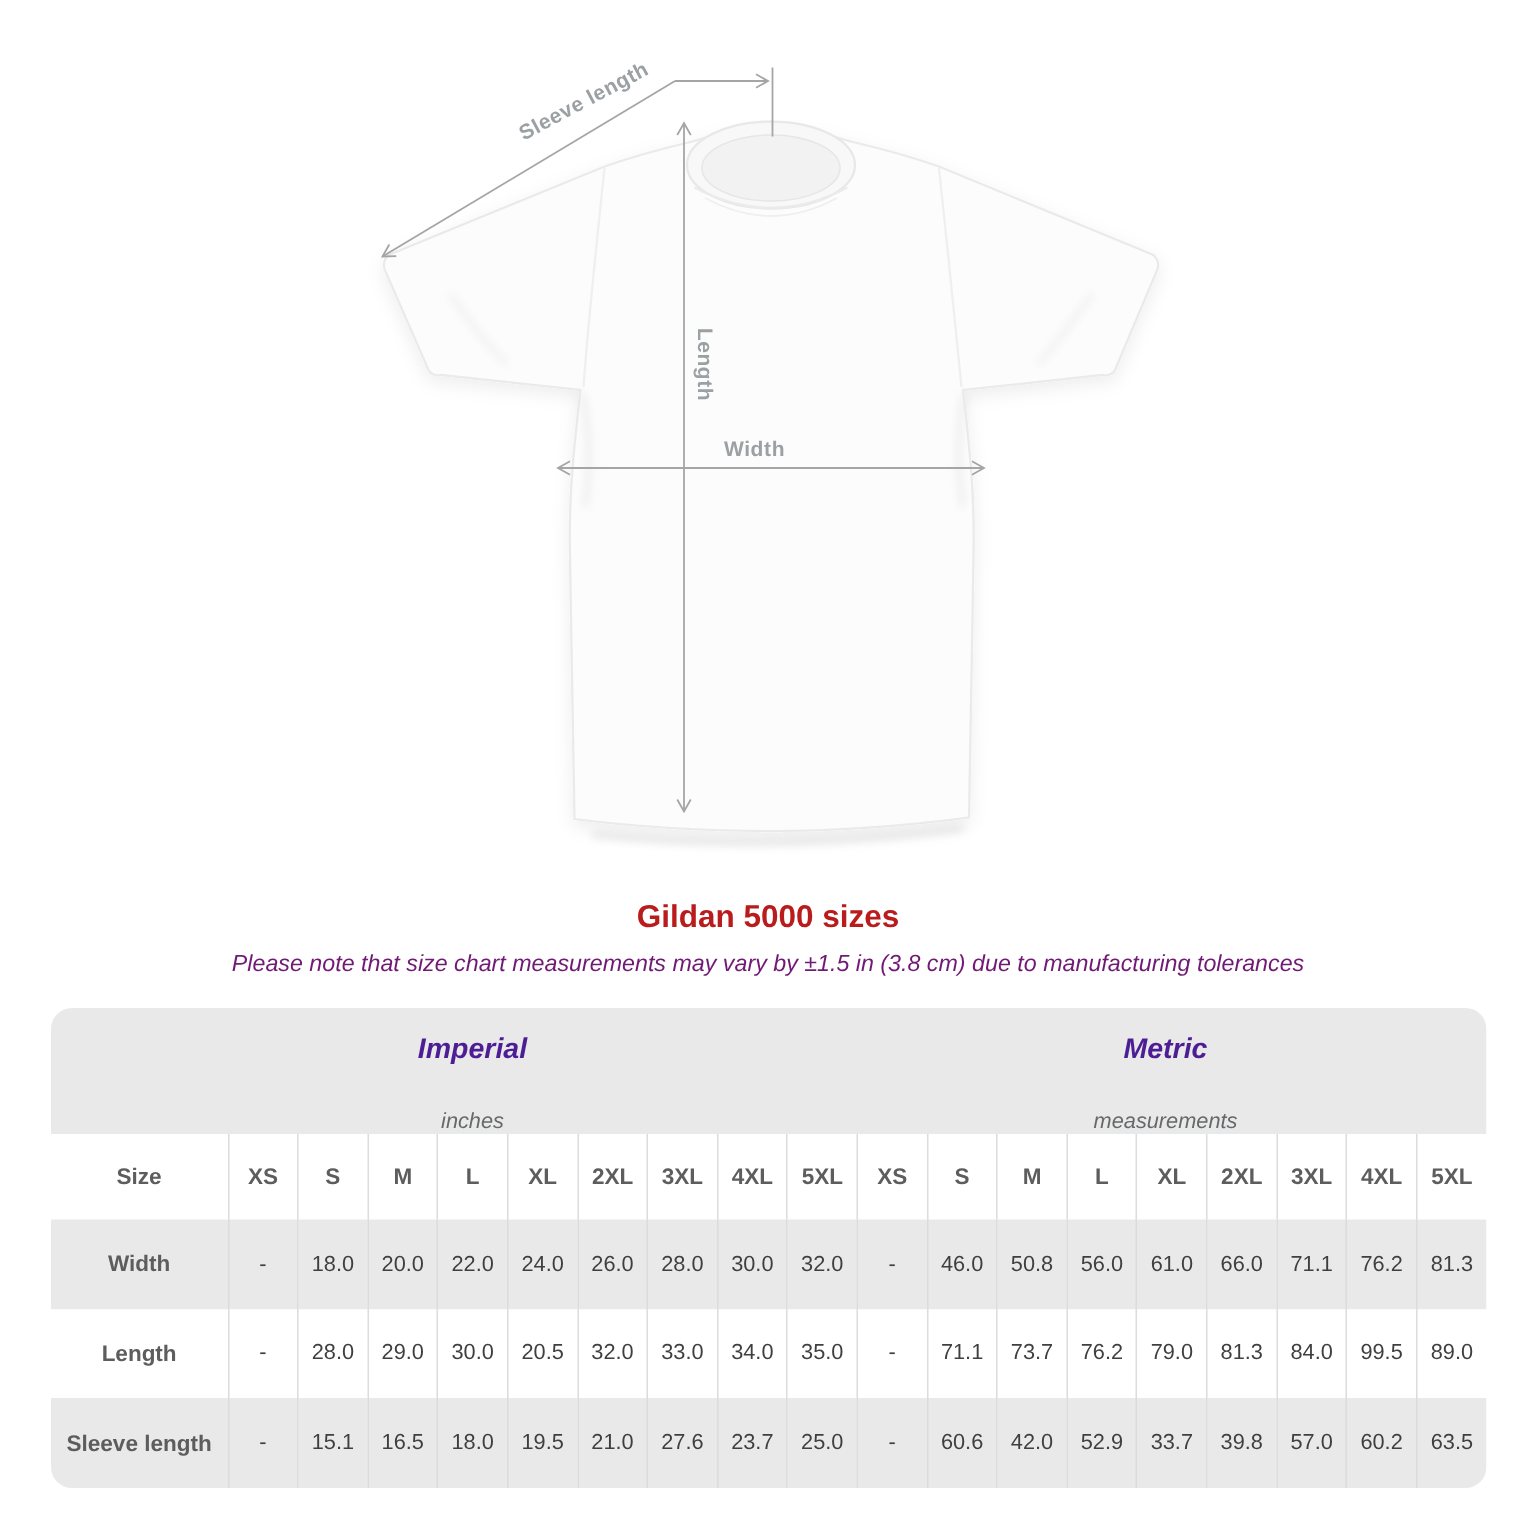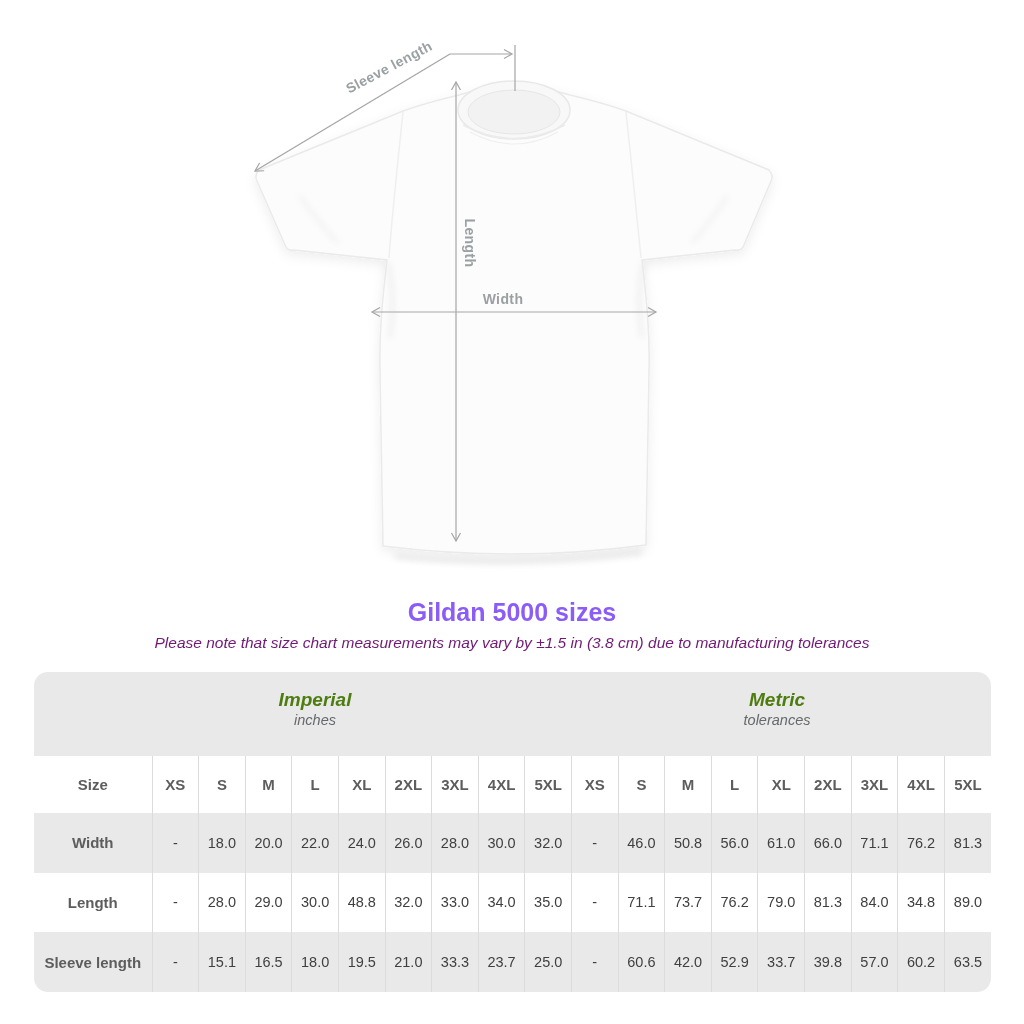--- a/index.html
+++ b/index.html
@@ -11,21 +11,21 @@
   .diagram-svg { position:absolute; left:0; top:0; }
   .dim-label {
     position:absolute; color:#9ba0a3; font-weight:bold; font-size:14px;
     letter-spacing:.4px; white-space:nowrap; transform:translate(-50%,-50%);
   }
   .dim-label.rot-sleeve { transform:translate(-50%,-50%) rotate(-28deg); }
   .dim-label.rot-length { transform:translate(-50%,-50%) rotate(90deg); }
   
   .chart-title {
     position:absolute; top:597px; left:0; width:100%; text-align:center;
-    font-size:25px; font-weight:bold; color:#8b5cf6; line-height:30px;
+    font-size:21px; font-weight:bold; color:#b91c1c; line-height:30px;
   }
   .chart-subtitle {
     position:absolute; top:633px; left:0; width:100%; text-align:center;
     font-style:italic; font-size:15.5px; color:#701a75; line-height:20px;
   }
   
   .table-wrap {
     position:absolute; left:34px; top:672px; width:957px; height:320px;
     border-radius:14px; overflow:hidden;
   }
@@ -47,22 +47,22 @@
   tr.data-row td {
     font-size:14.5px; color:#3f3f3f; text-align:center; vertical-align:middle;
   }
   tr.header-row th + th, tr.data-row td { border-left:1px solid #dcdcdc; }
   .group-label-stack {
     position:absolute; top:16px; text-align:center; transform:translateX(-50%);
     pointer-events:none;
   }
   .group-label-stack.imperial { left:281px; }
   .group-label-stack.metric   { left:743px; }
-  .group-name { font-size:19px; font-weight:bold; font-style:italic; color:#4d7c0f; line-height:23px; }
-  .group-unit { font-size:14.5px; font-style:italic; color:#66696b; line-height:19px; }
+  .group-name { font-size:19px; font-weight:bold; font-style:italic; color:#4c1d95; line-height:23px; }
+  .group-unit { font-size:14.5px; font-style:italic; color:#66696b; line-height:19px;margin-top:28px; }
 </style>
 </head>
 <body>
 
 <div class="page">
 
   <svg class="diagram-svg" width="1024" height="580" viewBox="0 0 1024 580">
     <defs>
       <marker id="arrow" markerUnits="userSpaceOnUse" markerWidth="13" markerHeight="13" viewBox="0 0 13 13" refX="11" refY="6.5" orient="auto-start-reverse">
         <path d="M3,2 L11,6.5 L3,11" fill="none" stroke="#a5a5a5" stroke-width="1.2"></path>
@@ -198,44 +198,44 @@
             <td>71.1</td>
             <td>76.2</td>
             <td>81.3</td>
           </tr>
           <tr class="data-row">
             <th class="row-label">Length</th>
             <td>-</td>
             <td>28.0</td>
             <td>29.0</td>
             <td>30.0</td>
-            <td>48.8</td>
+            <td>20.5</td>
             <td>32.0</td>
             <td>33.0</td>
             <td>34.0</td>
             <td>35.0</td>
             <td>-</td>
             <td>71.1</td>
             <td>73.7</td>
             <td>76.2</td>
             <td>79.0</td>
             <td>81.3</td>
             <td>84.0</td>
-            <td>34.8</td>
+            <td>99.5</td>
             <td>89.0</td>
           </tr>
           <tr class="data-row stripe">
             <th class="row-label">Sleeve length</th>
             <td>-</td>
             <td>15.1</td>
             <td>16.5</td>
             <td>18.0</td>
             <td>19.5</td>
             <td>21.0</td>
-            <td>33.3</td>
+            <td>27.6</td>
             <td>23.7</td>
             <td>25.0</td>
             <td>-</td>
             <td>60.6</td>
             <td>42.0</td>
             <td>52.9</td>
             <td>33.7</td>
             <td>39.8</td>
             <td>57.0</td>
             <td>60.2</td>
@@ -243,17 +243,17 @@
           </tr>
         </tbody>
     </table>
 
     <div class="group-label-stack imperial">
       <div class="group-name">Imperial</div>
       <div class="group-unit">inches</div>
     </div>
     <div class="group-label-stack metric">
       <div class="group-name">Metric</div>
-      <div class="group-unit">tolerances</div>
+      <div class="group-unit">measurements</div>
     </div>
   </div>
 
 </div>
 
 </body></html>

